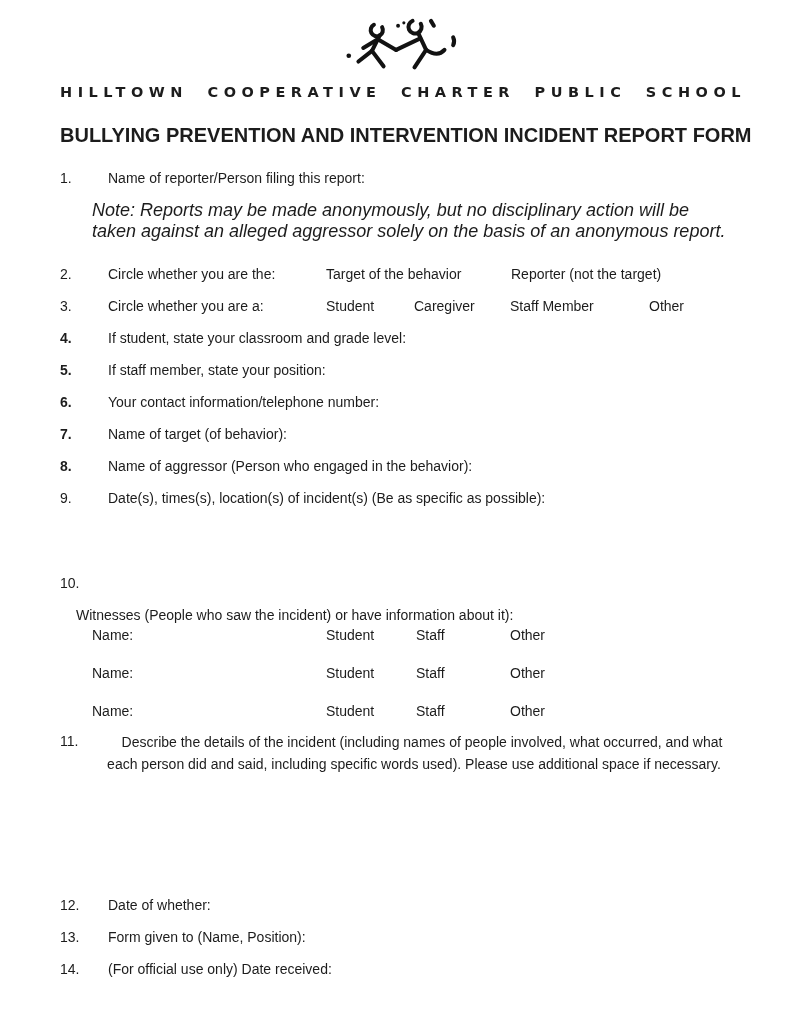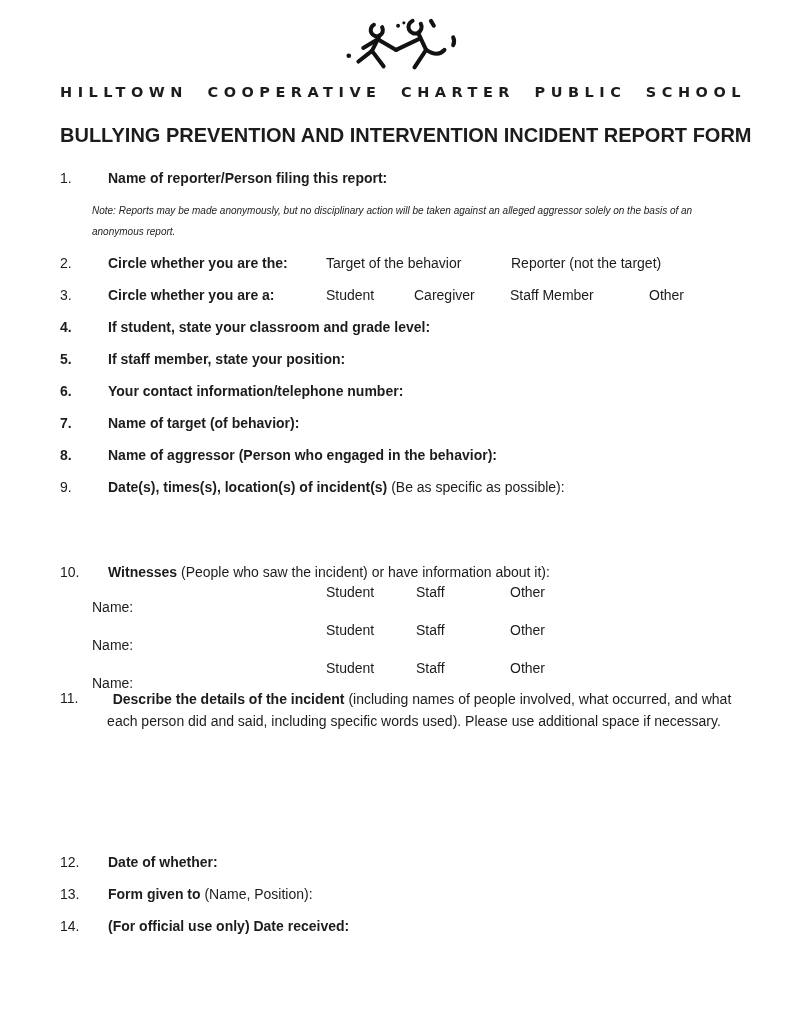--- a/index.html
+++ b/index.html
@@ -38,41 +38,41 @@
   .item {
     display: flex;
     position: relative;
     font-size: 14px;
     line-height: 20px;
     margin-bottom: 12px;
   }
   .num { flex: 0 0 32px; }
   .bnum .num { font-weight: bold; }
   .item-text { width: 644px; }
-  .item-text b, .wbold { font-weight: bold; padding-left: 16px; }
+  .item-text b, .wbold { font-weight: normal; padding-left: 16px; }
   .opt { position: absolute; top: 0; white-space: nowrap; margin-left: 44px; }
   .note {
-    margin: 4px 0 11px 32px;
+    margin: 4px 0 22px 32px;
     width: 640px;
     font-style: italic;
-    font-size: 10px;
+    font-size: 18px;
     line-height: 21px;
   }
   .two-line .item-text { line-height: 22px; text-align: center; }
   .mb-gap-lg { margin-bottom: 65px; }
-  .mb0 { margin-bottom: 0; }
+  .mb0 { margin-bottom: 0; flex-direction: column; }
   .mb-huge { margin-bottom: 120px; }
   .witness-row {
     position: relative;
     height: 20px;
     font-size: 14px;
     line-height: 20px;
     margin-bottom: 18px;
   }
-  .witness-row .wname { position: absolute; left: 32px; top: 15px; }
+  .witness-row .wname { position: absolute; left: 32px; top: 0; }
   .wr-last { margin-bottom: 10px; }
 </style>
 </head>
 <body>
 
 <div class="page">
 
   <div class="logo-wrap">
     <svg width="122" height="58" viewBox="0 0 124 60">
       <g fill="none" stroke="#121212" stroke-width="4.2" stroke-linecap="round" stroke-linejoin="round">

